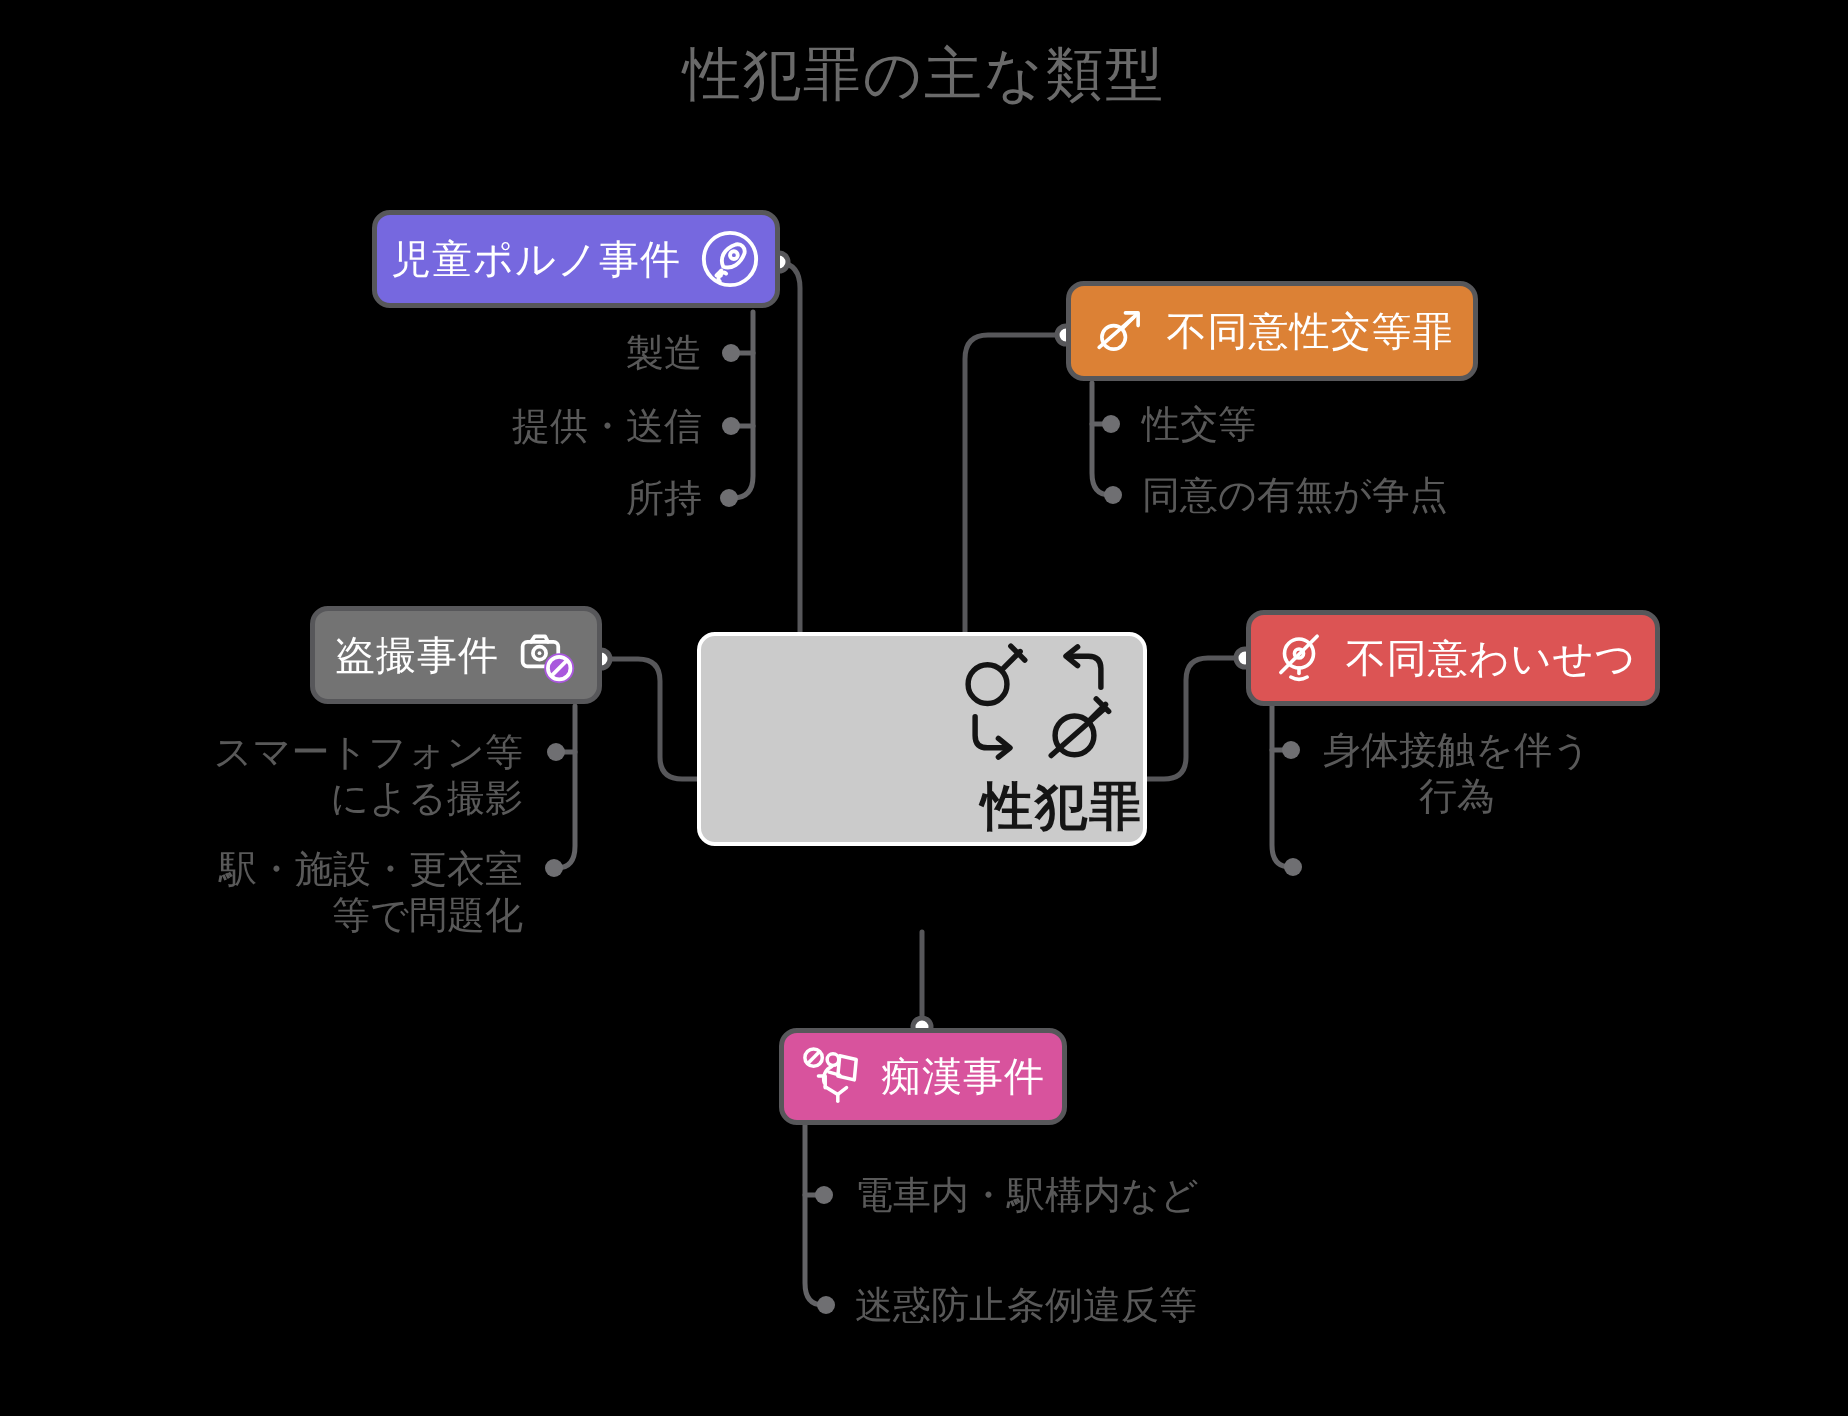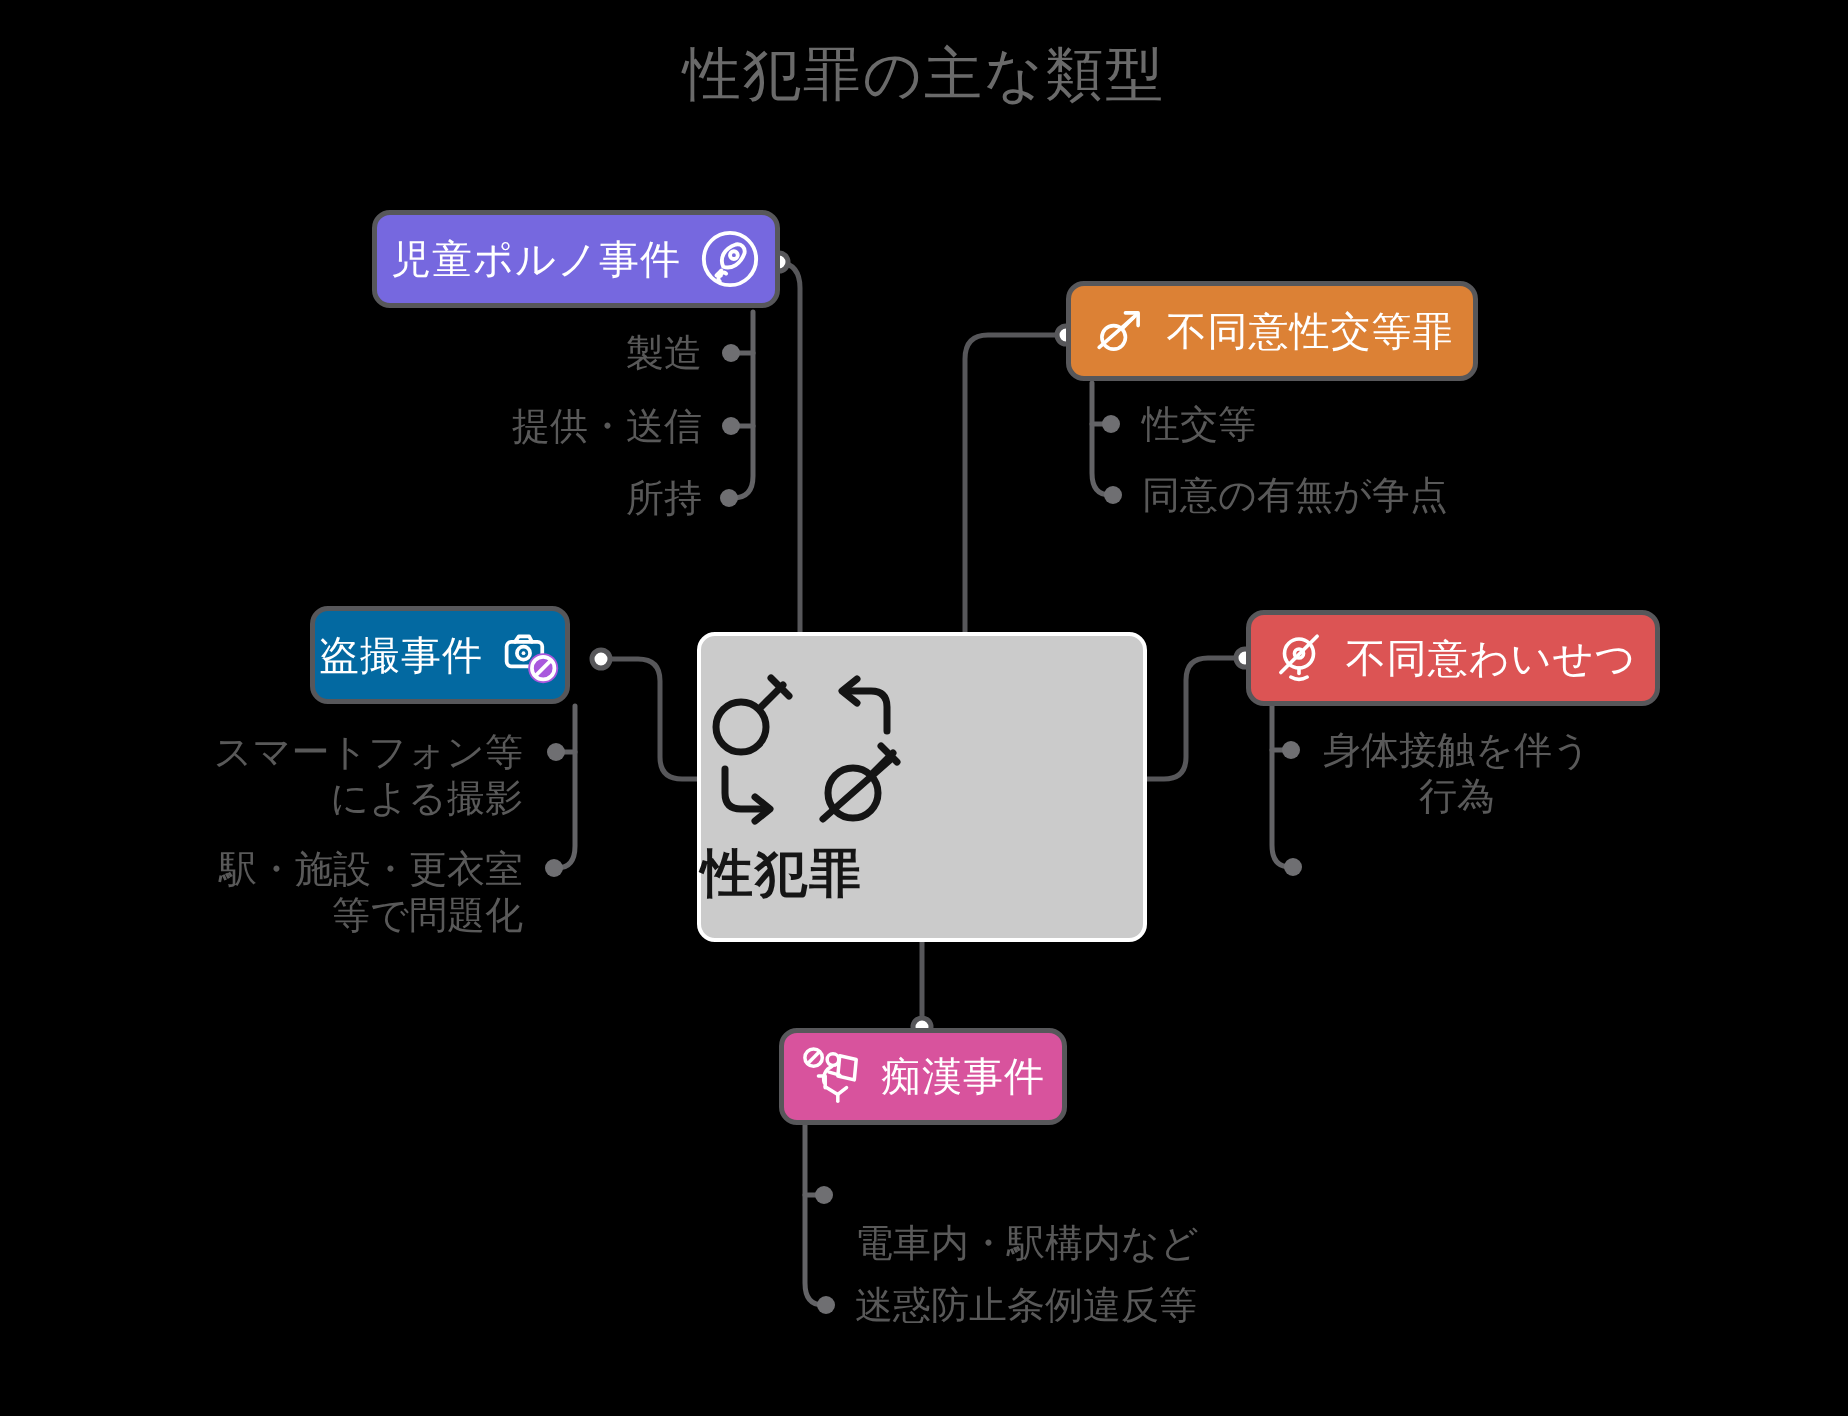--- a/index.html
+++ b/index.html
@@ -19,48 +19,48 @@
 
   .node {
     position:absolute; box-sizing:border-box;
     border:5px solid #57575a; border-radius:18px;
     display:flex; align-items:center; justify-content:center; gap:18px;
     color:#fff; font-size:40px; font-weight:500; letter-spacing:1px;text-align:right;
   }
   .node svg { flex:0 0 auto; }
   .node-jido     { left:372px;  top:210px;  width:408px; height:98px;  background:#7668df; }
   .node-seiko    { left:1066px; top:281px;  width:412px; height:100px; background:#dc8135; }
-  .node-tosatsu  { left:310px;  top:606px;  width:260px; height:98px;  background:#0369a1; }
+  .node-tosatsu  { left:310px;  top:606px;  width:292px; height:98px;  background:#737373; }
   .node-waisetsu { left:1246px; top:610px;  width:414px; height:96px;  background:#dc5454; }
   .node-chikan   { left:779px;  top:1028px; width:288px; height:97px;  background:#d8539d; }
 
   .center-node {
-    position:absolute; left:697px; top:632px; width:450px; height:310px;
+    position:absolute; left:697px; top:632px; width:450px; height:214px;
     box-sizing:border-box; background:#cbcbcb; border:4px solid #ffffff;
     border-radius:18px; display:flex; flex-direction:column;
-    align-items:flex-start; justify-content:center; gap:4px;
+    align-items:flex-end; justify-content:center; gap:4px;
   }
   .center-label { font-size:52px; font-weight:800; color:#151515; letter-spacing:2px; }
 
   .child {
     position:absolute; color:#595959; font-size:38px; font-weight:400;
     line-height:46px; white-space:pre-line; transform:translateY(-50%);
   }
   .r { text-align:right; }
 
   .c-jido-0     { right:1146px; top:353px; }
   .c-jido-1     { right:1146px; top:426px; }
   .c-jido-2     { right:1146px; top:498px; }
   .c-seiko-0    { left:1142px;  top:424px; }
   .c-seiko-1    { left:1142px;  top:495px; }
   .c-tosatsu-0  { right:1325px; top:775px; }
   .c-tosatsu-1  { right:1325px; top:892px; }
   .c-waisetsu-0 { left:1323px;  top:773px;text-align:center; }
   .c-waisetsu-1 { left:1323px;  top:890px; }
-  .c-chikan-0   { left:855px;   top:1195px;margin-top:48px; }
+  .c-chikan-0   { left:855px;   top:1195px; }
   .c-chikan-1   { left:855px;   top:1305px; }
 </style>
 </head>
 <body>
 
 <div class="stage">
 
   <div class="title">性犯罪の主な類型</div>
 
   <svg class="wires" width="1848" height="1416" viewBox="0 0 1848 1416">

